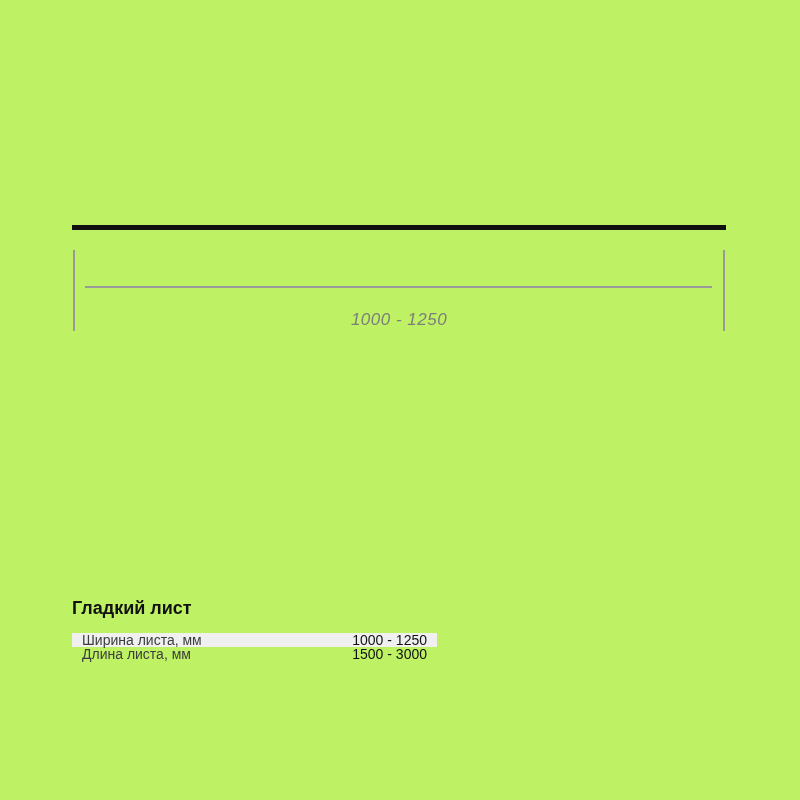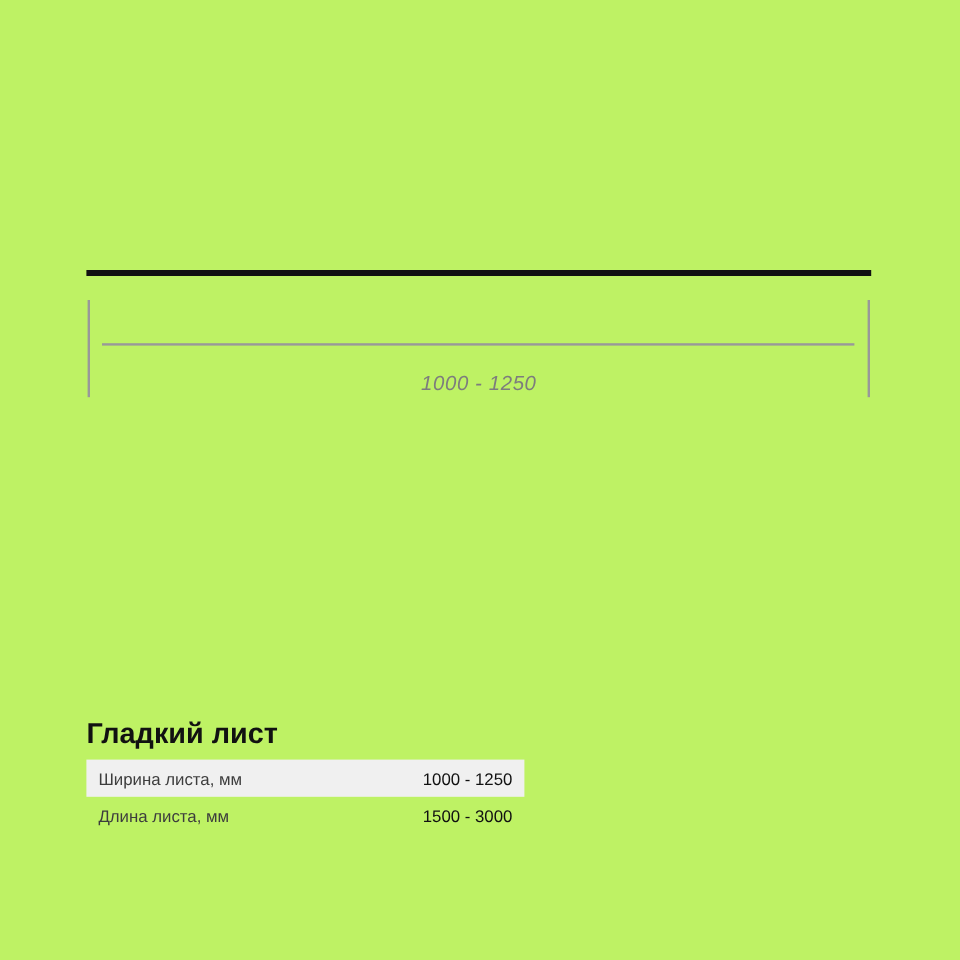--- a/index.html
+++ b/index.html
@@ -53,37 +53,37 @@
     letter-spacing: 0.5px;
     color: var(--dimension-text, #7d7d7d);
   }
 
   
   .section-title {
     position: absolute;
     left: 72px;
     top: 598px;
     margin: 0;
-    font-size: 24px;
+    font-size: 18px;
     font-weight: 700;
     color: var(--heading-text, #111111);
   }
 
   
   .spec-table {
     position: absolute;
     left: 72px;
     top: 633px;
     width: 365px;
   }
   .spec-row {
     display: flex;
     justify-content: space-between;
     align-items: center;
-    height: 31px;
+    height: 14px;
     padding: 0 10px;
     box-sizing: border-box;
     font-size: 14px;
   }
   .spec-row.stripe {
     background: var(--row-stripe, #f0f0f0);
   }
   .spec-label {
     color: var(--label-text, #3d3d3d);
   }

